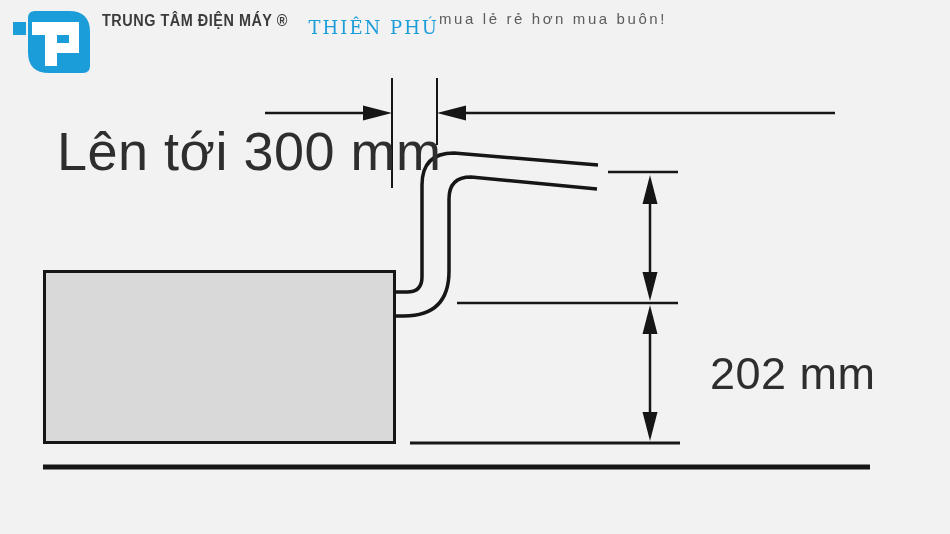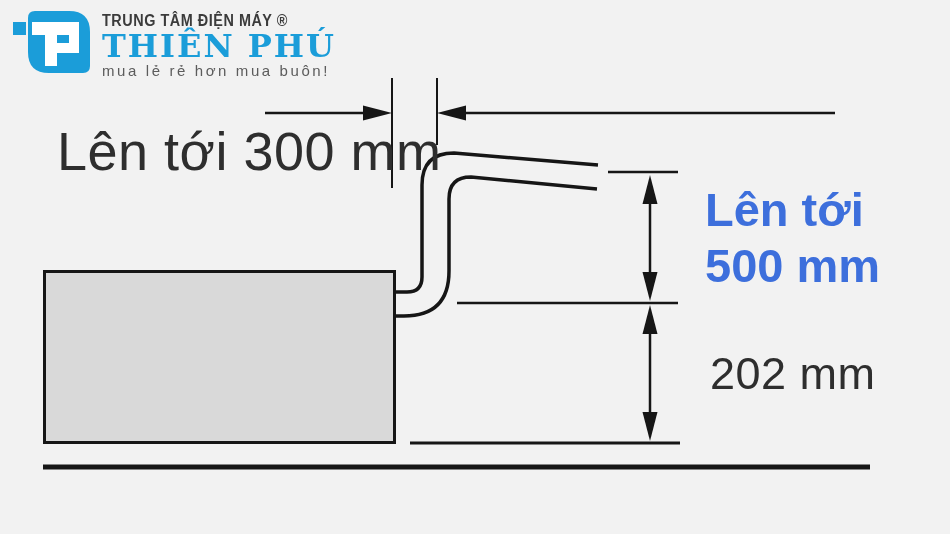--- a/index.html
+++ b/index.html
@@ -15,29 +15,29 @@
   *{margin:0;padding:0;box-sizing:border-box;}
   html,body{width:950px;height:534px;overflow:hidden;}
   body{font-family:"Liberation Sans",sans-serif;}
   .canvas{
     position:relative;width:950px;height:534px;
     background:var(--background);
   }
   
   .logo{position:absolute;left:13px;top:10px;display:flex;align-items:flex-start;gap:11px;}
   .logo-icon{display:block;}
-  .logo-text{display:flex;flex-direction:column;padding-top:1px;}
+  .logo-text{display:flex;flex-direction:row;padding-top:1px;}
   .logo-line1{
     font-size:16px;font-weight:700;color:var(--brand-dark);
     letter-spacing:0.6px;transform:scaleX(0.9);transform-origin:left center;
     white-space:nowrap;line-height:19px;
   }
   .logo-name{
     font-family:"DejaVu Serif","Liberation Serif",serif;
-    font-size:32px;font-weight:700;color:var(--brand-cyan);
+    font-size:18px;font-weight:400;color:var(--brand-cyan);
     letter-spacing:2px;line-height:33px;white-space:nowrap;
   }
   .logo-tagline{
     font-size:15px;font-weight:400;color:var(--brand-gray);
     letter-spacing:2.6px;line-height:16px;white-space:nowrap;
   }
   
   .diagram-svg{position:absolute;left:0;top:0;}
   .dline{stroke:var(--diagram-line);fill:none;}
   .dfill{fill:var(--diagram-line);stroke:none;}
@@ -99,20 +99,16 @@
     <polygon class="dfill" points="650,175 642.5,204 657.5,204"></polygon>
     <polygon class="dfill" points="650,301 642.5,272 657.5,272"></polygon>
 
     <line class="dline" x1="650" y1="330" x2="650" y2="417" stroke-width="2.5"></line>
     <polygon class="dfill" points="650,305 642.5,334 657.5,334"></polygon>
     <polygon class="dfill" points="650,441 642.5,412 657.5,412"></polygon>
   </svg>
 
   <div class="dim-label label-300">Lên tới 300 mm</div>
 
-  <div class="dim-label label-500">
-    <span>Lên tới</span>
-    <span>500 mm</span>
-  </div>
 
   <div class="dim-label label-202">202 mm</div>
 
 </div>
 
 </body></html>

